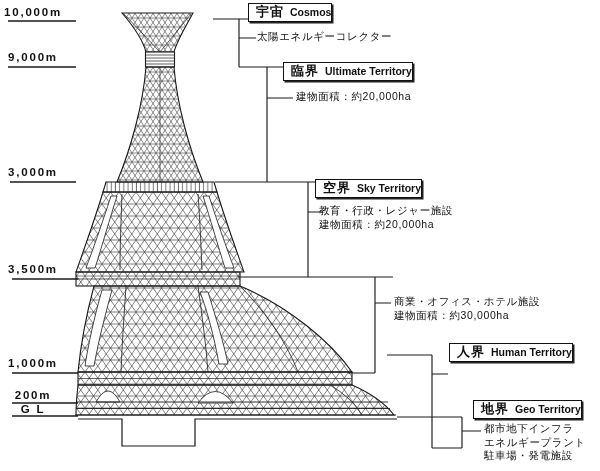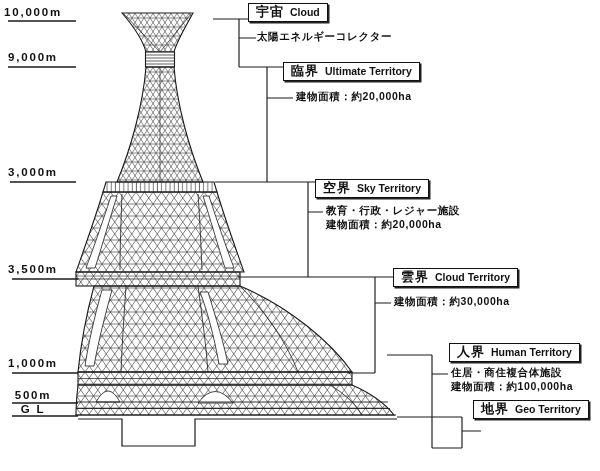--- a/index.html
+++ b/index.html
@@ -7,27 +7,27 @@
     position:relative;width:600px;height:471px;background:#fff;overflow:hidden;
     font-family:"Liberation Sans","DejaVu Sans",sans-serif;color:#111;
   }
   .stage svg{position:absolute;left:0;top:0;}
   .hlabel{
     position:absolute;left:0;width:66px;text-align:center;
     font-size:11.5px;font-weight:bold;letter-spacing:1.8px;white-space:nowrap;color:#111;
   }
   .tbox{
     position:absolute;display:inline-flex;align-items:baseline;gap:6px;
-    border:1.6px solid #111;background:#fff;padding:1px 7px 2px 7px;
+    border:1.6px solid #111;background:#fff;padding:1px 0 2px 7px;
     box-shadow:1.5px 1.5px 0 #222;white-space:nowrap;line-height:14px;
   }
   .tbox .jp{font-size:13px;font-weight:bold;letter-spacing:1px;}
   .tbox .en{font-size:10.5px;font-weight:bold;}
   .desc{
-    position:absolute;font-size:10.5px;font-weight:bold;line-height:13.5px;
+    position:absolute;font-size:10.5px;font-weight:normal;line-height:13.5px;
     letter-spacing:0.6px;white-space:nowrap;color:#111;
   }
 </style>
 </head>
 <body>
 
 <div class="stage">
 
   <svg width="600" height="471" viewBox="0 0 600 471">
     <defs>
@@ -110,59 +110,57 @@
         <path d="M12,403H78"></path>
         <path d="M12,416H78"></path>
     </g>
   </svg>
 
   <div class="hlabel" style="top:6px">10,000m</div>
   <div class="hlabel" style="top:51px">9,000m</div>
   <div class="hlabel" style="top:166px">3,000m</div>
   <div class="hlabel" style="top:263px">3,500m</div>
   <div class="hlabel" style="top:357px">1,000m</div>
-  <div class="hlabel" style="top:389px">500m</div>
+  <div class="hlabel" style="top:389px">200m</div>
   <div class="hlabel" style="top:403px">G L</div>
 
   <div class="tbox" style="left:248px;top:3px">
     <span class="jp">宇宙</span>
-    <span class="en">Cloud</span>
+    <span class="en">Cosmos</span>
   </div>
   <div class="tbox" style="left:315px;top:179px">
     <span class="jp">空界</span>
     <span class="en">Sky Territory</span>
   </div>
   <div class="tbox" style="left:283px;top:62px">
     <span class="jp">臨界</span>
     <span class="en">Ultimate Territory</span>
-  </div>
-  <div class="tbox" style="left:393px;top:268px">
-    <span class="jp">雲界</span>
-    <span class="en">Cloud Territory</span>
   </div>
   <div class="tbox" style="left:449px;top:343px">
     <span class="jp">人界</span>
     <span class="en">Human Territory</span>
   </div>
   <div class="tbox" style="left:473px;top:400px">
     <span class="jp">地界</span>
     <span class="en">Geo Territory</span>
   </div>
 
   <div class="desc" style="left:257px;top:30px">
     <div>太陽エネルギーコレクター</div>
   </div>
   <div class="desc" style="left:296px;top:90px">
     <div>建物面積：約20,000ha</div>
   </div>
-  <div class="desc" style="left:326px;top:204px">
+  <div class="desc" style="left:319px;top:204px">
     <div>教育・行政・レジャー施設</div>
     <div>建物面積：約20,000ha</div>
   </div>
   <div class="desc" style="left:394px;top:295px">
+    <div>商業・オフィス・ホテル施設</div>
     <div>建物面積：約30,000ha</div>
   </div>
-  <div class="desc" style="left:451px;top:366px">
-    <div>住居・商住複合体施設</div>
-    <div>建物面積：約100,000ha</div>
+  <div class="desc" style="left:484px;top:422px">
+    <div>都市地下インフラ</div>
+    <div>エネルギープラント</div>
+    <div>駐車場・発電施設</div>
   </div>
 
 </div>
 
 </body></html>

